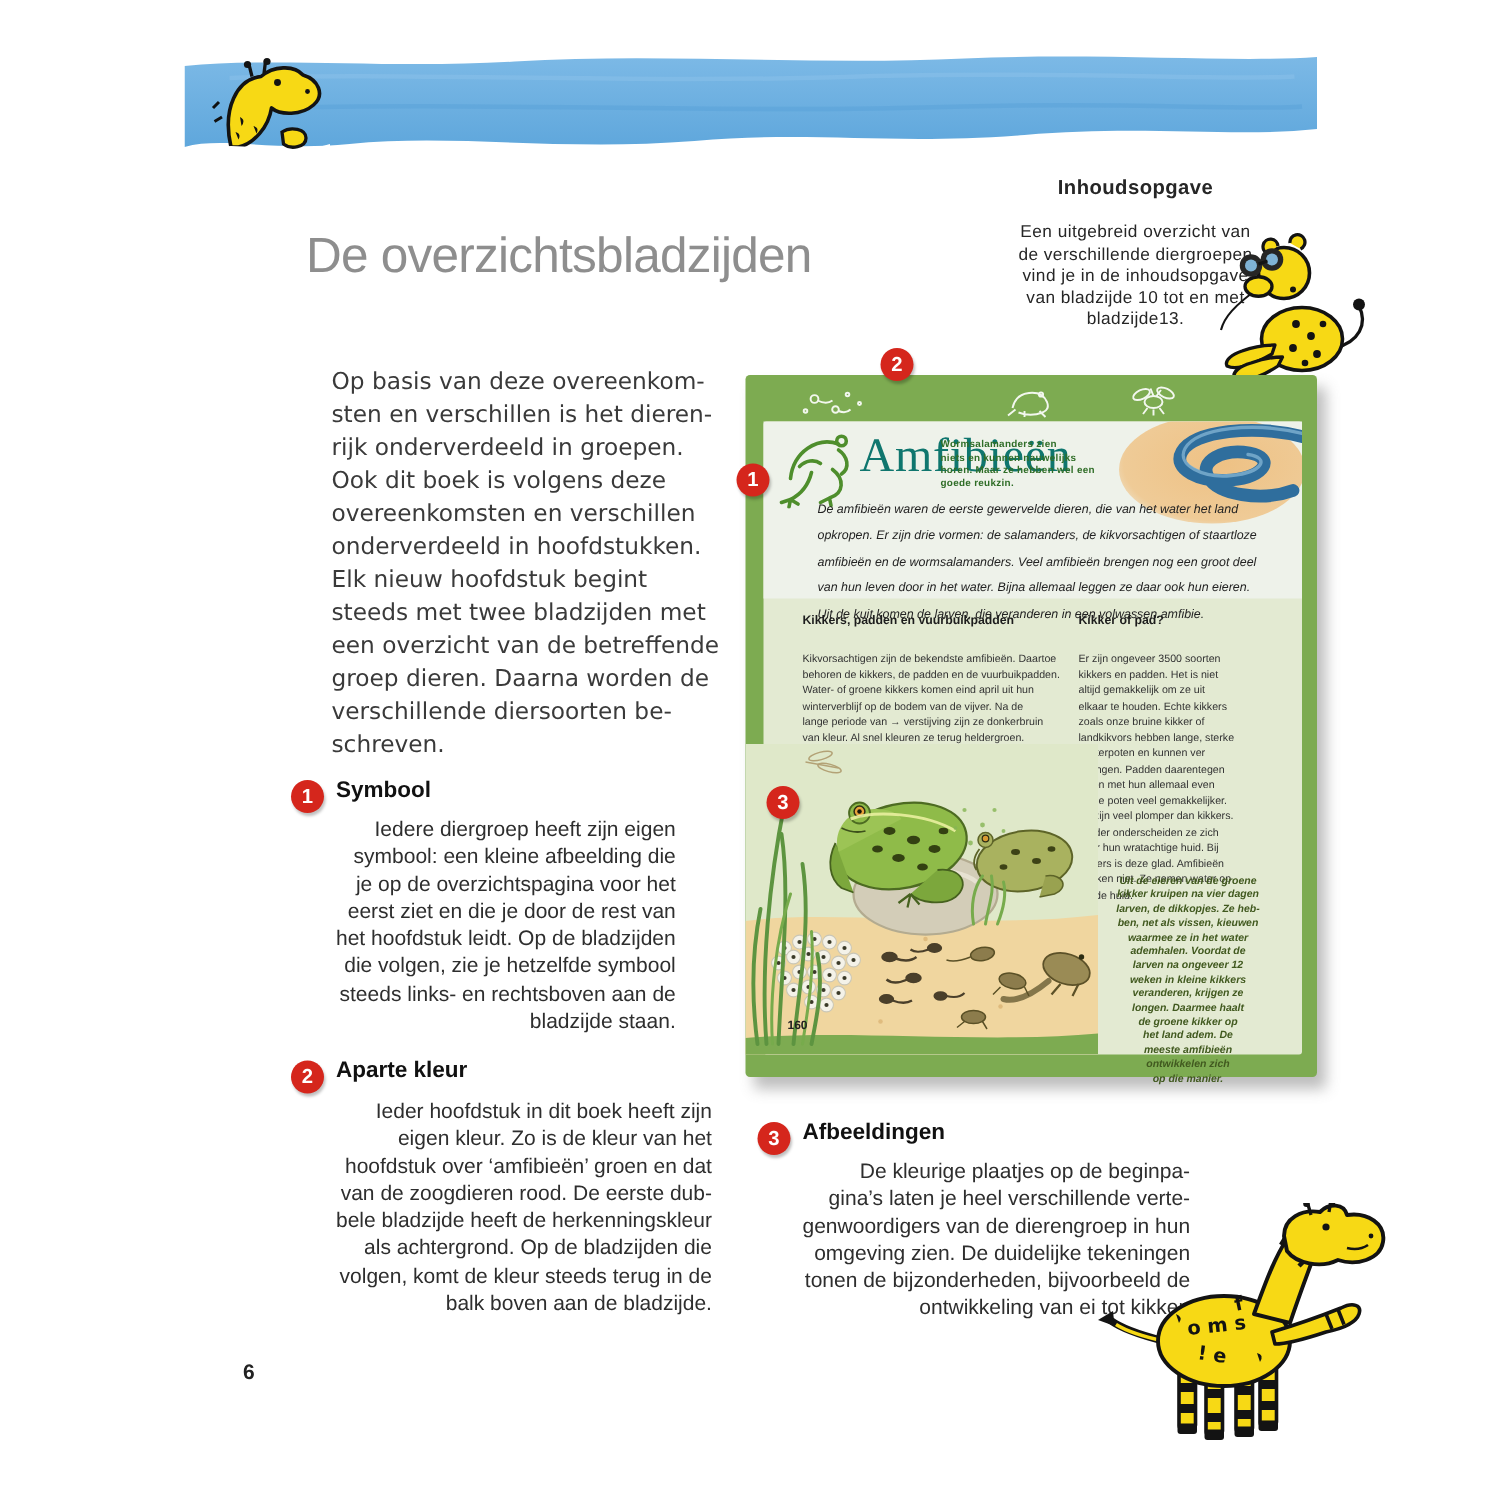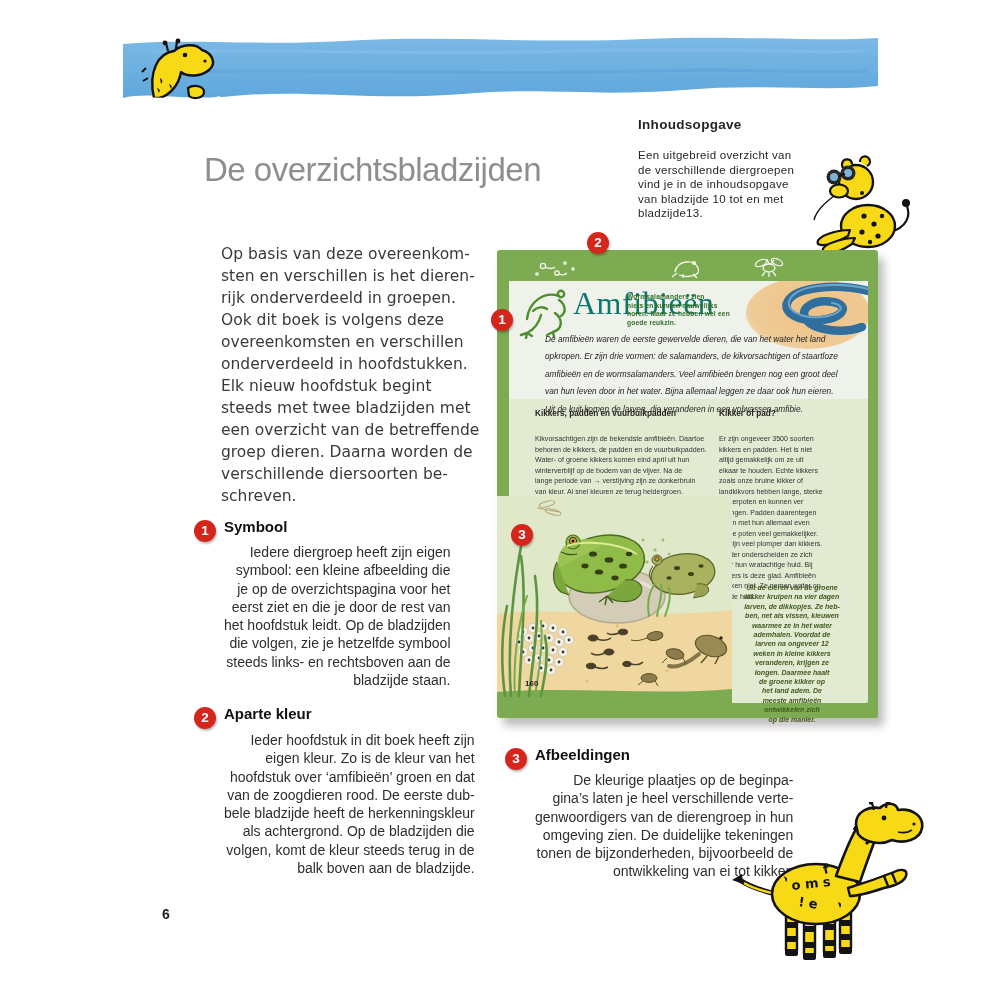--- a/index.html
+++ b/index.html
@@ -5,21 +5,21 @@
   html,body{margin:0;padding:0;background:#fff;}
   .screen{position:relative;width:1000px;height:1000px;background:#ffffff;overflow:hidden;
           font-family:"Liberation Sans",sans-serif;color:#2e2e2e;}
   .abs{position:absolute;}
   .pre{white-space:pre;}
   
   .page-title{font-size:33px;color:#8e8e8e;letter-spacing:-0.5px;font-weight:400;margin-top:40px;}
   .intro{font-family:"DejaVu Sans",sans-serif;font-size:15.5px;line-height:23px;color:#3a3a3a;}
   .intro.narrow{line-height:22px;}
   .side-caption{font-size:11px;line-height:13px;letter-spacing:0.4px;color:#3c3c3c;text-align:right;}
-  .toc{width:238px;text-align:left;color:#262626;}
+  .toc{width:238px;text-align:center;color:#262626;}
   .toc-title{font-size:13.5px;font-weight:bold;letter-spacing:0.3px;}
   .toc-body{font-size:11.5px;line-height:14.5px;letter-spacing:0.3px;margin-top:16px;}
   .sec-head{font-size:15px;font-weight:bold;color:#111;}
   .sec-body{font-size:14px;line-height:18.3px;color:#2e2e2e;text-align:right;}
   .badge{width:22px;height:22px;border-radius:50%;background:#d5261c;color:#fff;text-align:center;
          line-height:22px;font-size:13.5px;font-weight:bold;box-shadow:1px 2px 2px rgba(0,0,0,.25);}
   .pagenum{font-size:14px;font-weight:bold;color:#222;}
   
   .preview{width:381px;height:468px;background:#7dab51;border-radius:3px;
            box-shadow:6px 8px 9px rgba(110,110,110,.45);}

